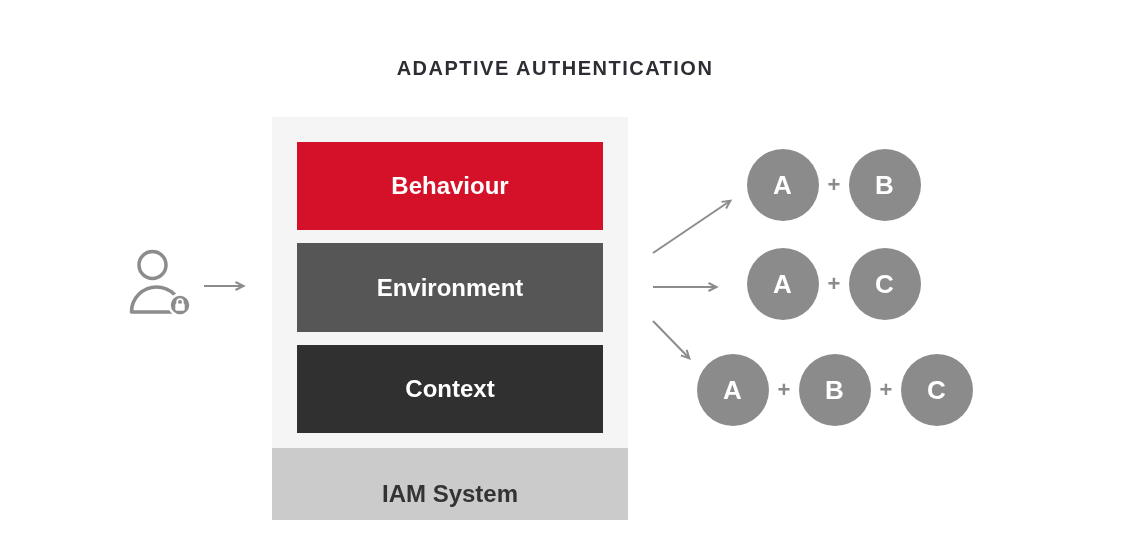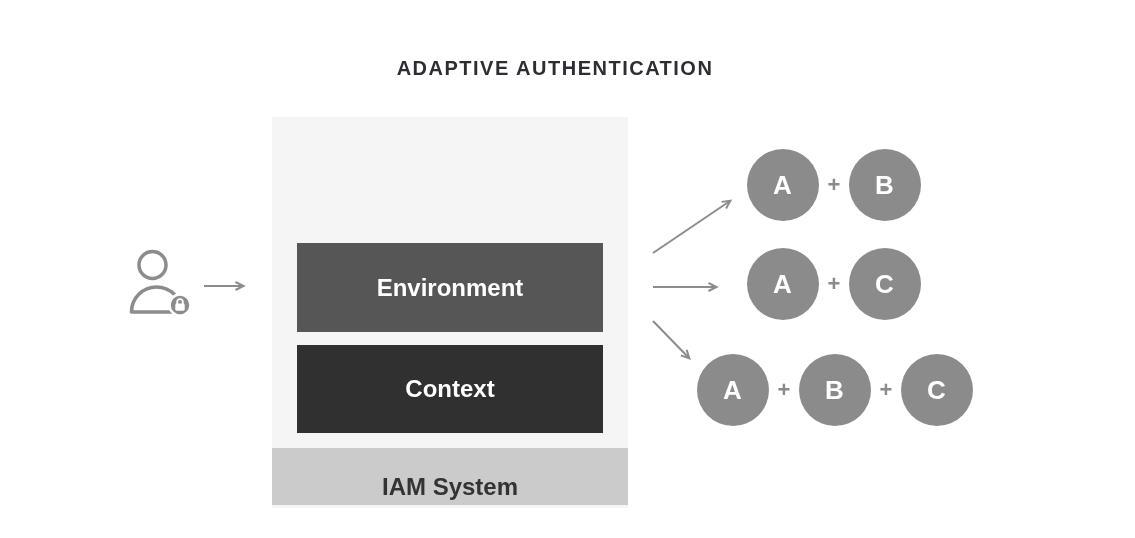--- a/index.html
+++ b/index.html
@@ -42,21 +42,21 @@
     font-weight: bold;
   }
   .layer-0 { top: 25px;  height: 88px; }
   .layer-1 { top: 126px; height: 89px; }
   .layer-2 { top: 228px; height: 88px; }
   .base-bar {
     position: absolute;
     left: 0;
     top: 331px;
     width: 356px;
-    height: 57px;
+    height: 72px;
     box-sizing: border-box;
     padding-top: 20px;
     display: flex;
     align-items: center;
     justify-content: center;
     color: #333333;
     font-size: 24px;
     font-weight: bold;
   }
   .person-svg {
@@ -124,20 +124,21 @@
         <path d="M1 1 L9 5 L1 9" fill="none" stroke="#8c8c8c" stroke-width="2"></path>
       </marker>
     </defs>
     <line x1="204" y1="286" x2="243" y2="286" stroke="#8c8c8c" stroke-width="2" marker-end="url(#ah)"></line>
     <line x1="653" y1="253" x2="730" y2="201" stroke="#8c8c8c" stroke-width="2" marker-end="url(#ah)"></line>
     <line x1="653" y1="287" x2="716" y2="287" stroke="#8c8c8c" stroke-width="2" marker-end="url(#ah)"></line>
     <line x1="653" y1="321" x2="689" y2="358" stroke="#8c8c8c" stroke-width="2" marker-end="url(#ah)"></line>
   </svg>
 
   <div class="panel" style="background: rgb(245, 245, 246);">
+    <div class="layer layer-0" style="background: rgb(212, 17, 41);">Behaviour</div>
     <div class="layer layer-1" style="background: rgb(86, 86, 86);">Environment</div>
     <div class="layer layer-2" style="background: rgb(48, 48, 48);">Context</div>
     <div class="base-bar" style="background: rgb(203, 203, 203);">IAM System</div>
   </div>
 
   <div class="combo-row combo-row-0">
     <div class="factor-circle" style="background: rgb(139, 139, 139);">A</div>
     <div class="plus-sign">+</div>
     <div class="factor-circle" style="background: rgb(139, 139, 139);">B</div>
   </div>

